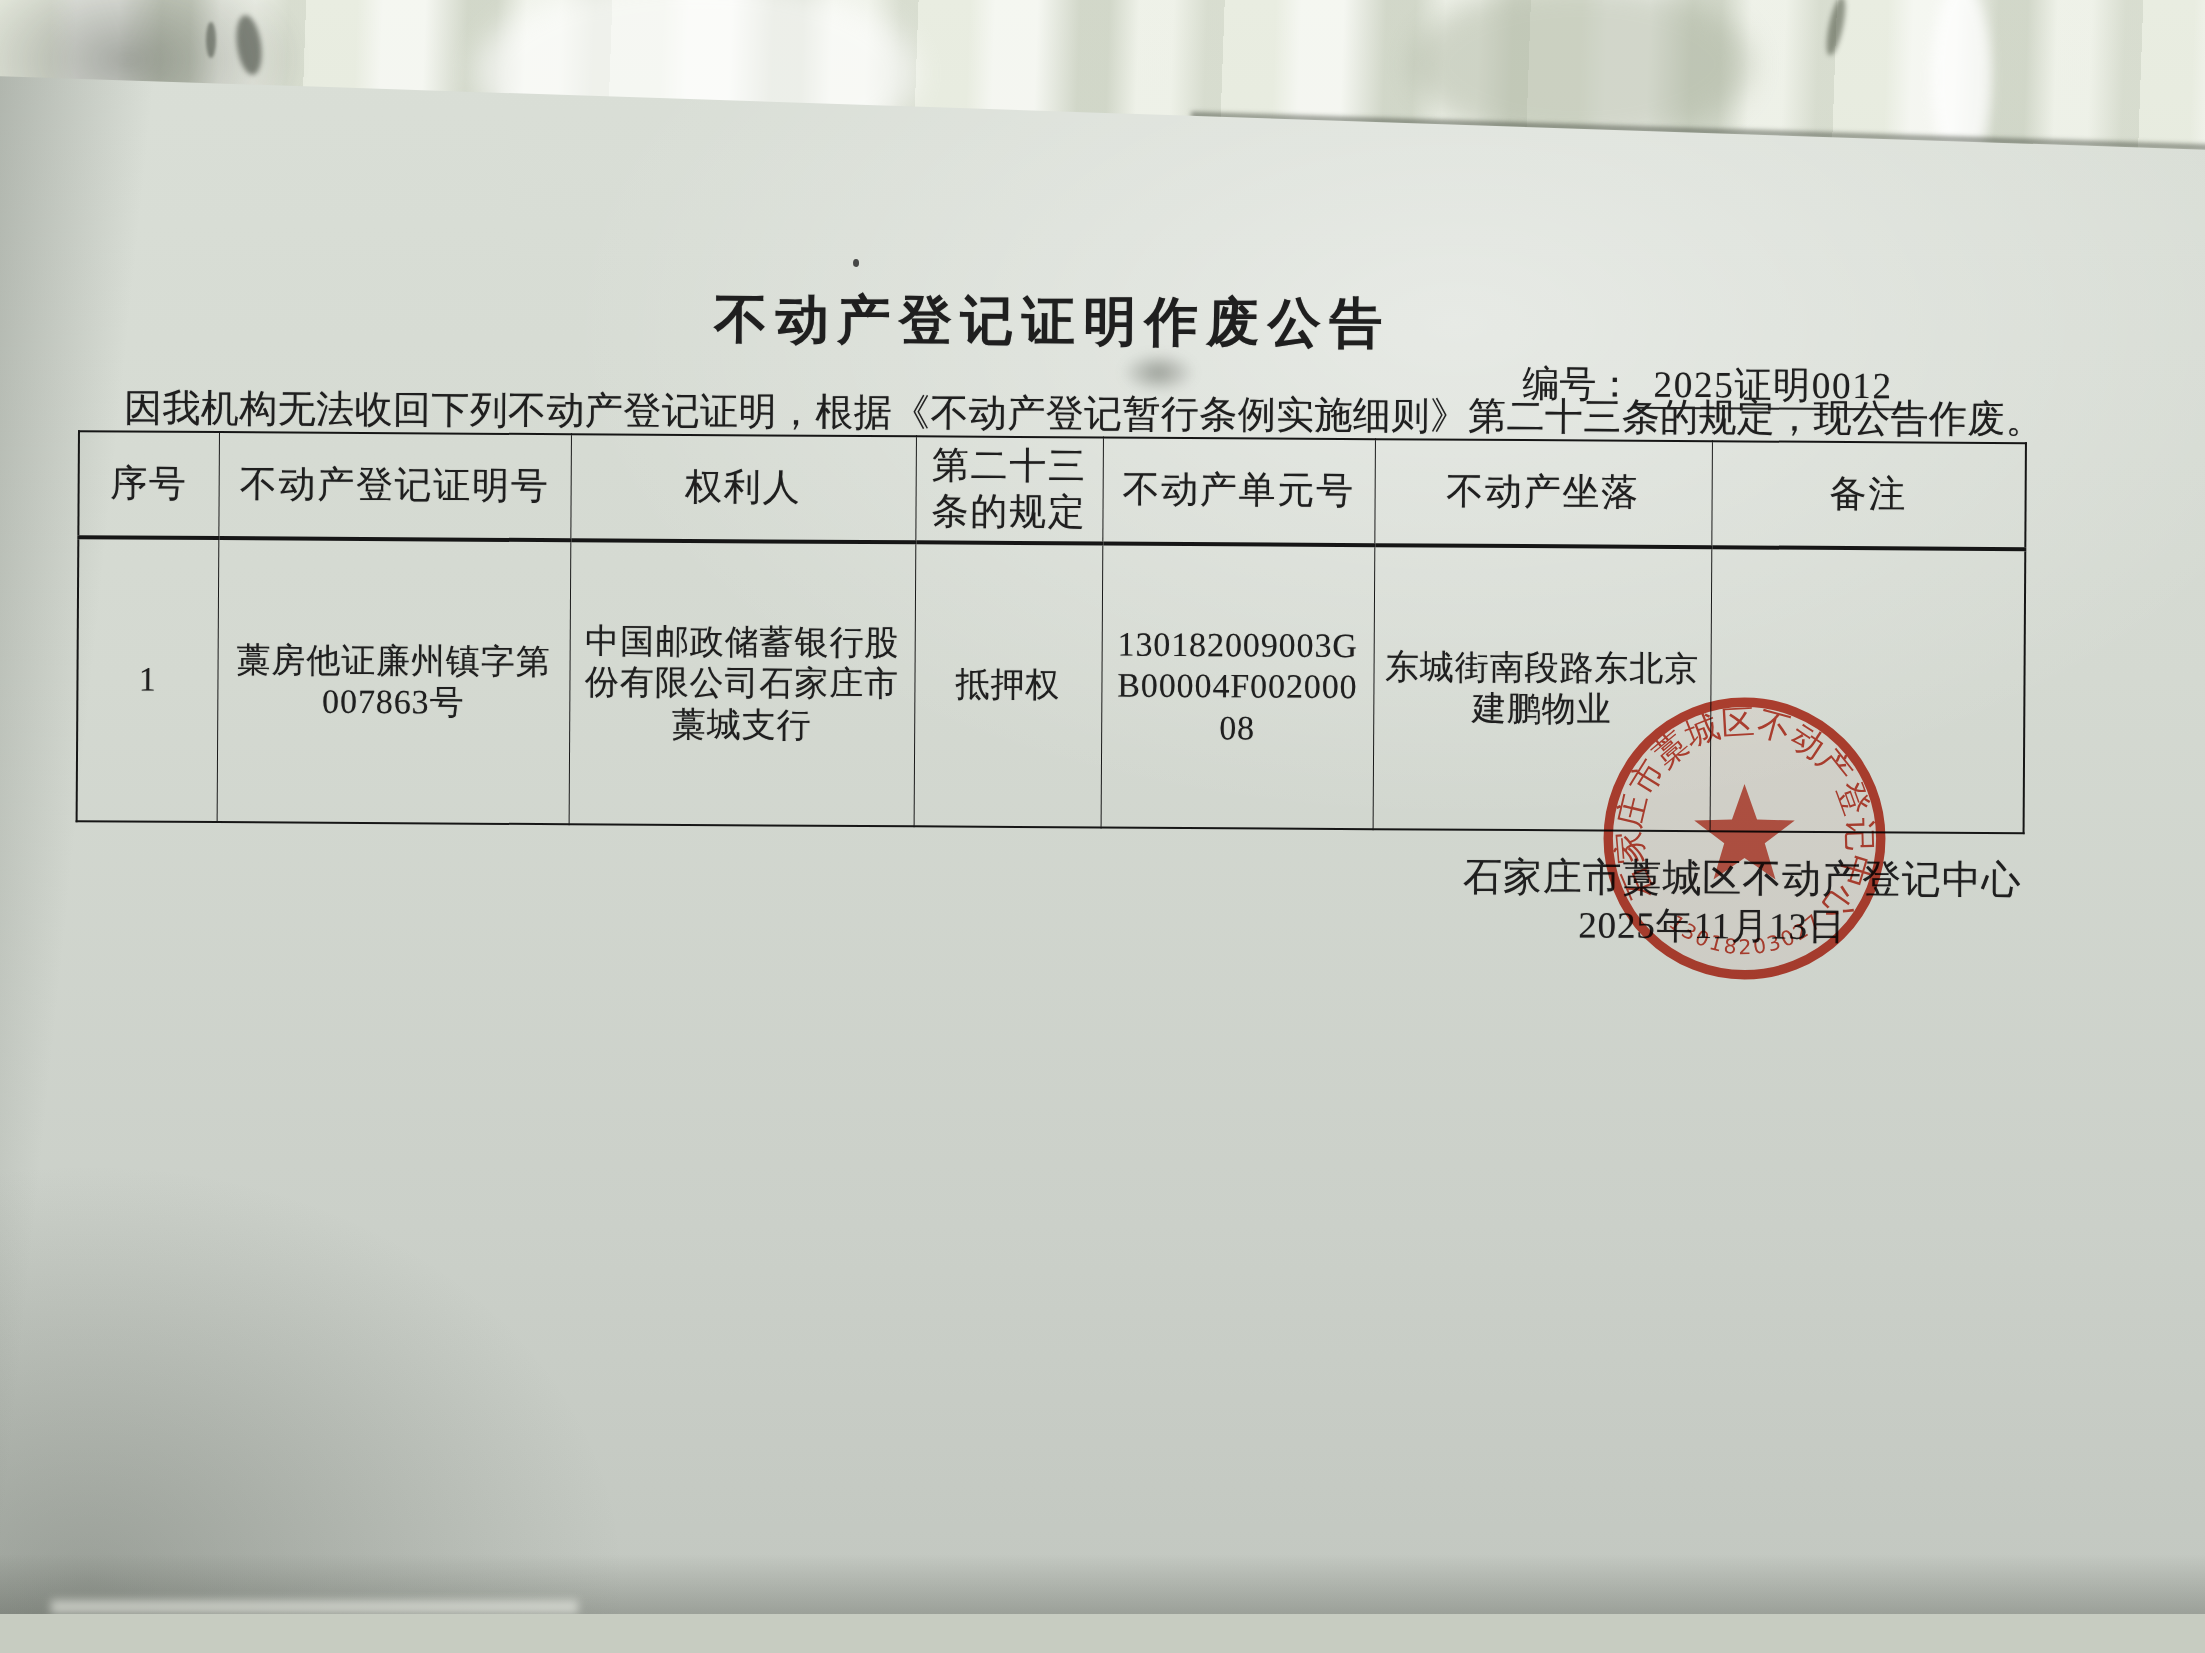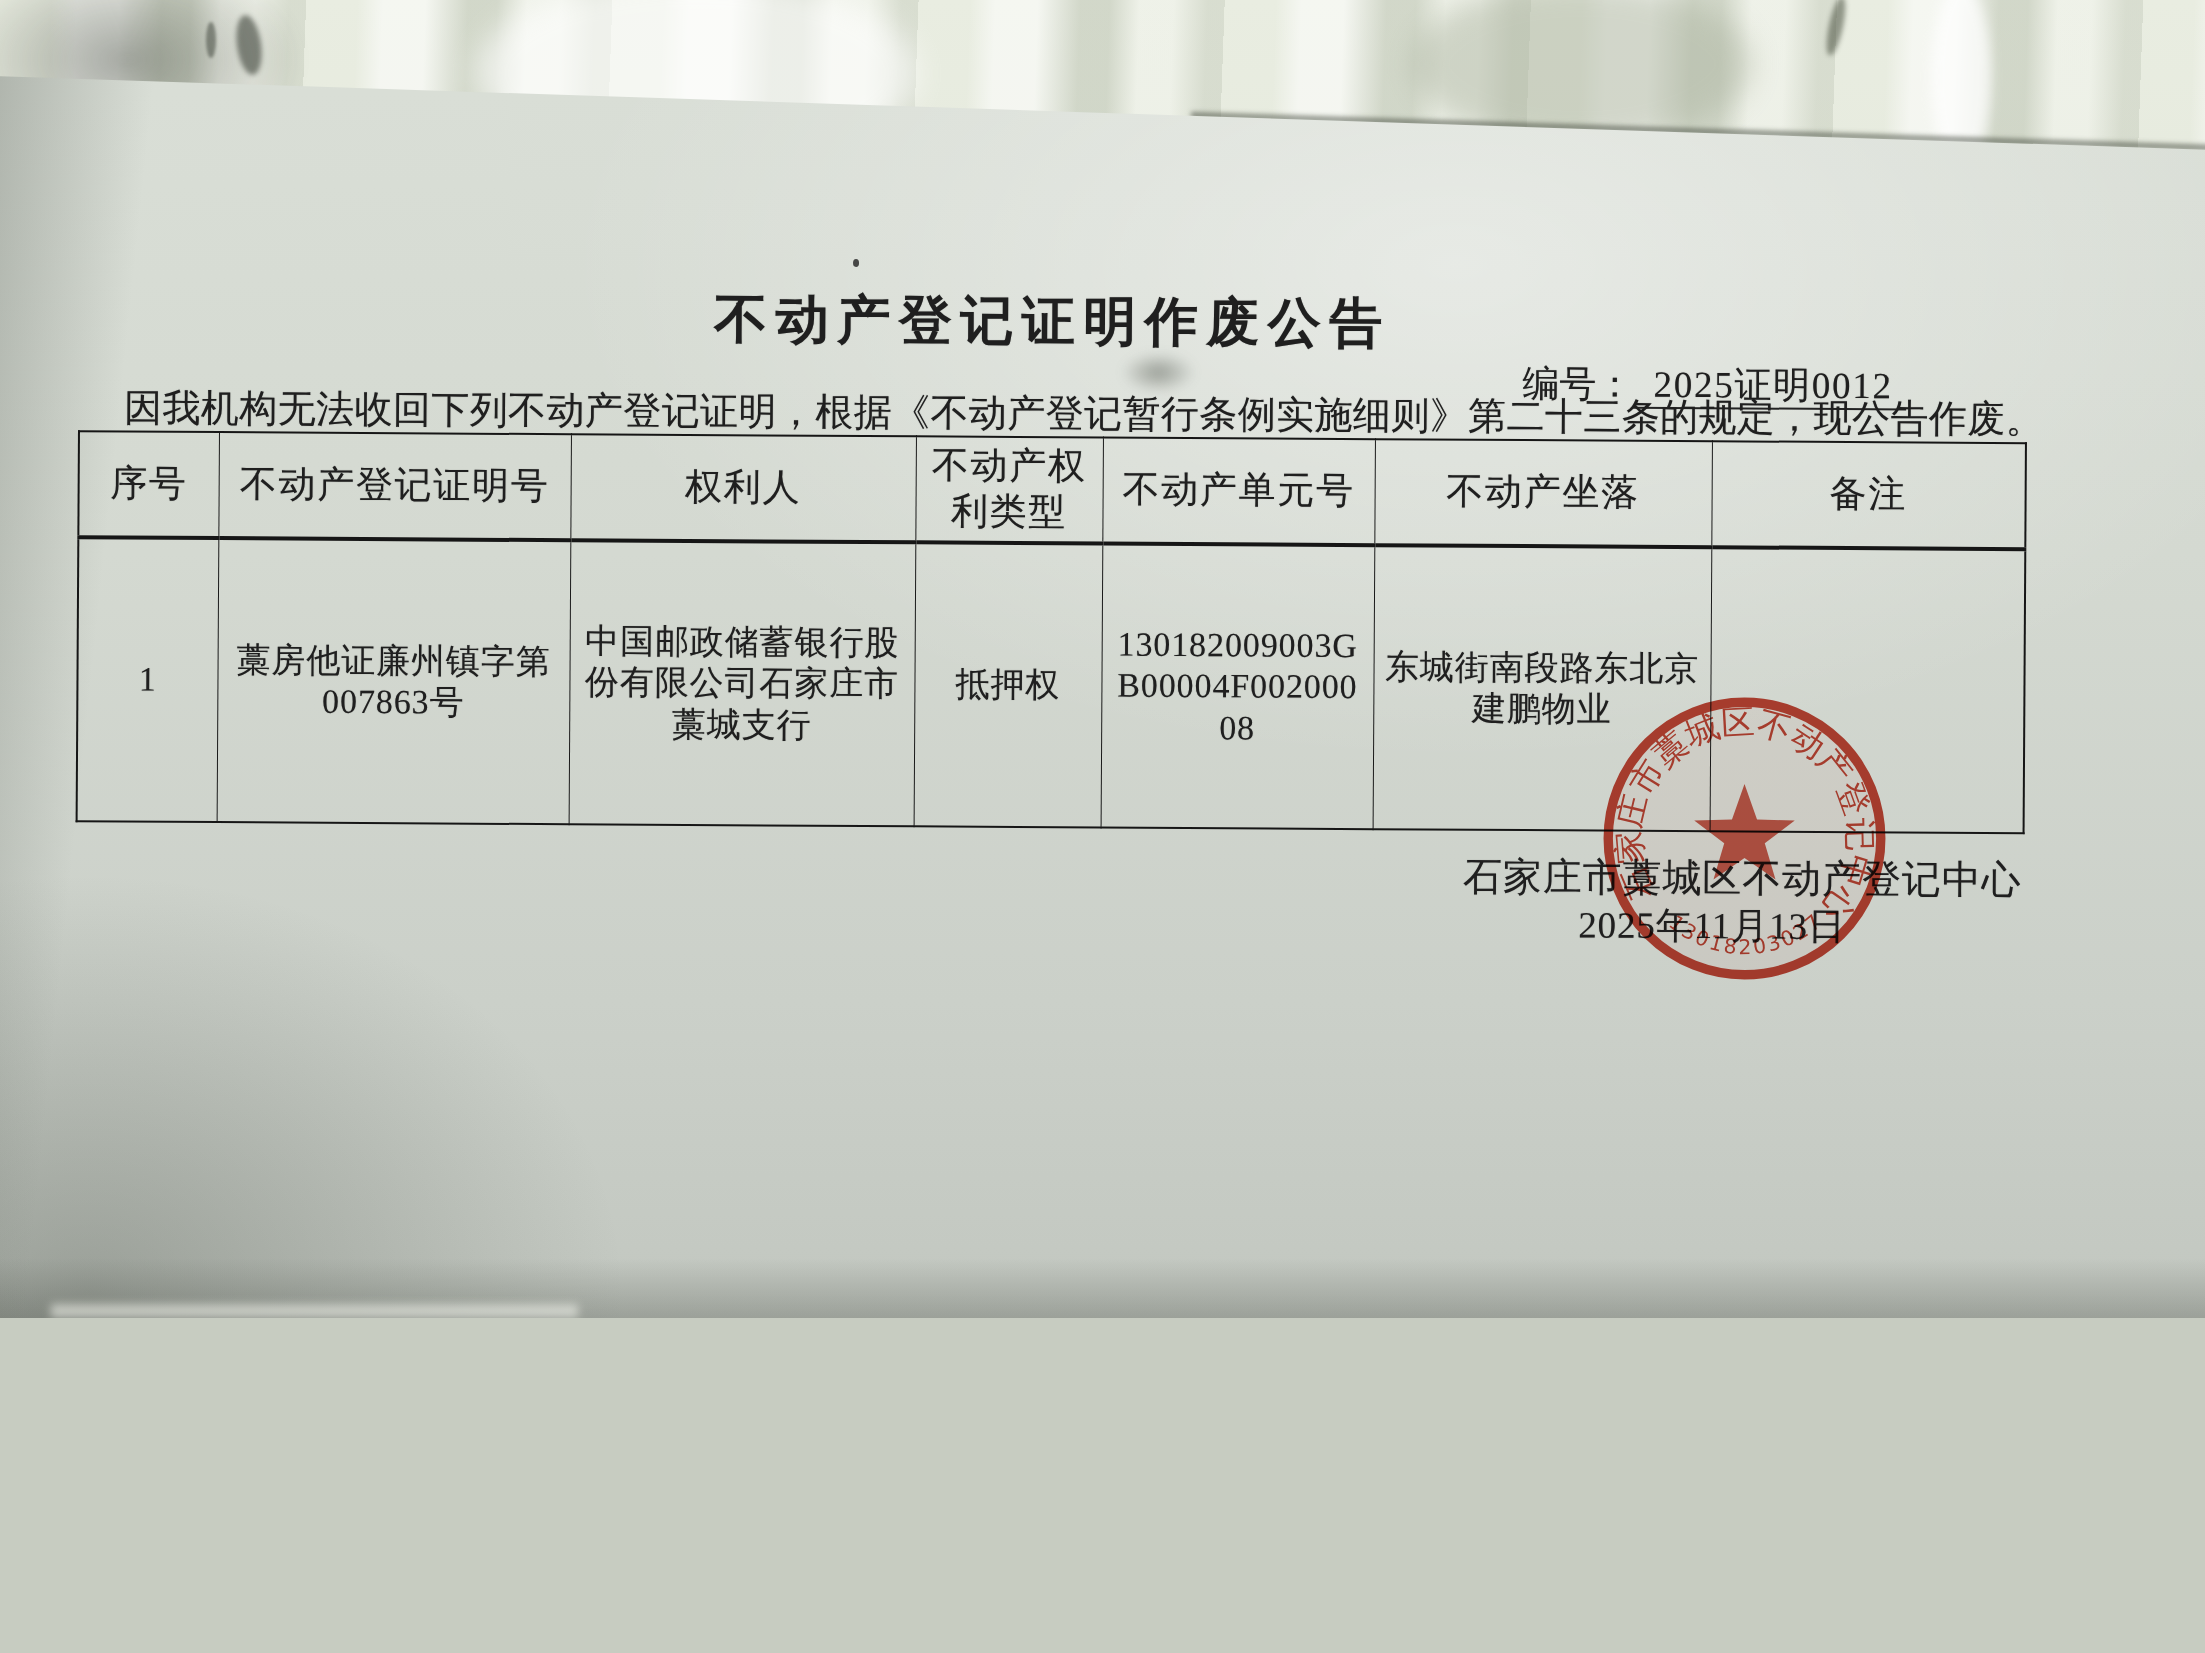--- a/index.html
+++ b/index.html
@@ -1,17 +1,17 @@
 <!DOCTYPE html>
 <html style="font-size:13.6px"><head>
 <meta charset="utf-8">
 <style>
   html,body{margin:0;padding:0;width:2205px;height:1654px;overflow:hidden;background:#c7ccc1;}
   *{box-sizing:border-box;}
-  .photo{position:relative;width:2205px;height:1318px;overflow:hidden;
+  .photo{position:relative;width:2205px;height:1614px;overflow:hidden;
          font-family:"Liberation Serif","DejaVu Serif",serif;color:#1f1f1f;}
 
   
   .curtain{position:absolute;inset:0;
     background:
       repeating-linear-gradient(92deg,
         rgba(255,255,255,0) 0 51px, rgba(255,255,255,.55) 77px 119px,
         rgba(150,160,140,.28) 162px 191px, rgba(255,255,255,.25) 221px 255px,
         rgba(140,150,130,.18) 289px 306px),
       linear-gradient(180deg,#e9ede1 0%,#dfe4d7 55%,#d6dbcd 100%);}
@@ -111,21 +111,21 @@
           <col style="width:187px">
             <col style="width:272px">
             <col style="width:337px">
             <col style="width:314px">
         </colgroup>
         <thead>
           <tr>
             <th>序号</th>
             <th>不动产登记证明号</th>
             <th>权利人</th>
-            <th>不动产权利类型</th>
+            <th>第二十三条的规定</th>
             <th>不动产单元号</th>
             <th>不动产坐落</th>
             <th>备注</th>
           </tr>
         </thead>
         <tbody>
           <tr>
             <td>1</td>
             <td>藁房他证廉州镇字第007863号</td>
             <td>中国邮政储蓄银行股份有限公司石家庄市藁城支行</td>

